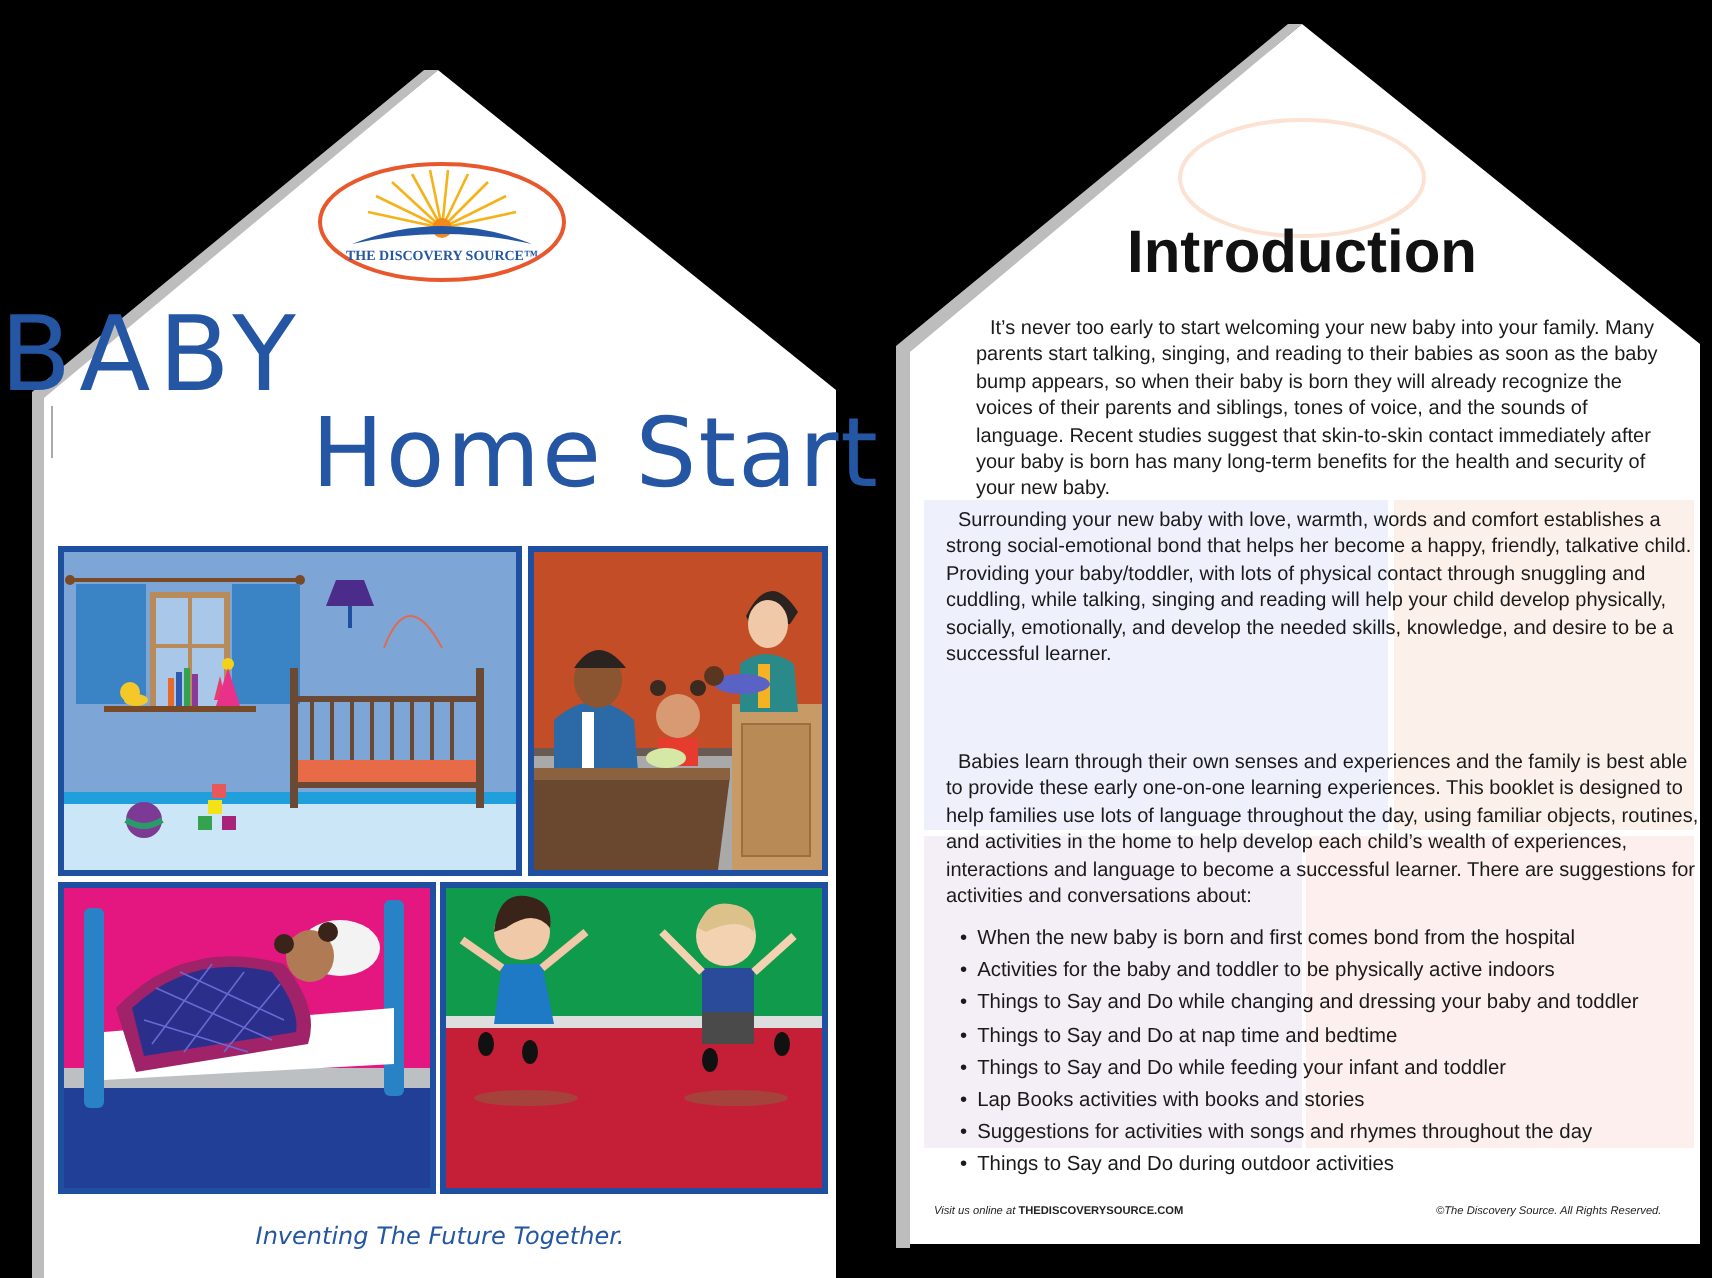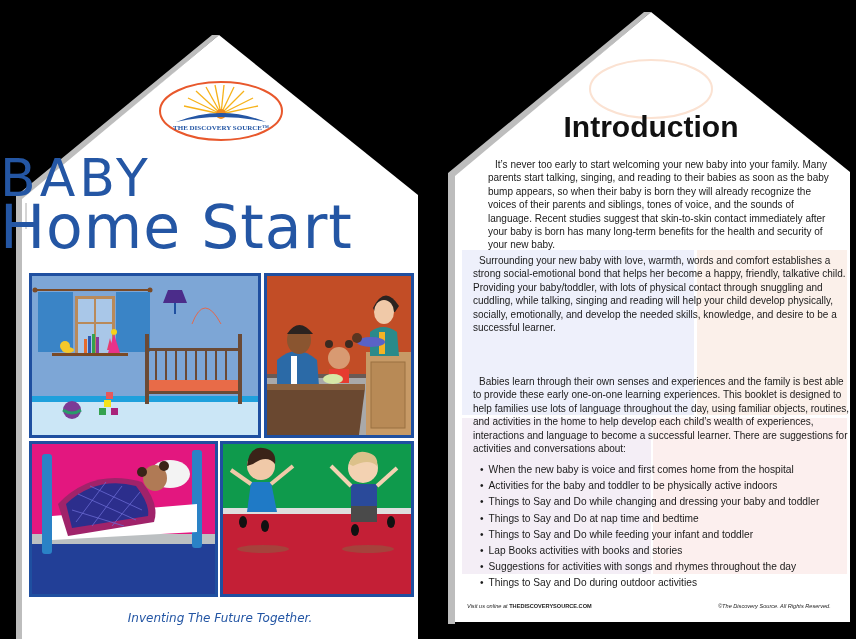--- a/index.html
+++ b/index.html
@@ -5,21 +5,21 @@
   html,body{margin:0;padding:0;background:#000;}
   body{width:856px;height:639px;position:relative;overflow:hidden;font-family:"Liberation Sans",sans-serif;}
   .card{position:absolute;}
   .card svg.shape{position:absolute;left:0;top:0;}
   .abs{position:absolute;}
   .hand{font-family:"DejaVu Sans",sans-serif;color:#2456a4;}
   
   #left{left:0;top:0;width:428px;height:639px;margin-top:23px;}
   .logo{left:158px;top:57px;width:126px;height:62px;}
   .title1{left:0;width:440px;top:127px;text-align:left;font-size:52px;letter-spacing:4px;line-height:56px;font-weight:normal;}
-  .title2{left:0;width:440px;top:176px;text-align:left;font-size:60px;letter-spacing:1px;line-height:56px;}
+  .title2{left:0;width:440px;top:176px;text-align:right;font-size:48px;letter-spacing:1px;line-height:56px;}
   .panel{position:absolute;border:3px solid #1f4fa0;box-sizing:border-box;overflow:hidden;}
   .tagline{left:22px;width:396px;top:588px;text-align:center;font-size:12px;font-style:italic;}
   
   #right{left:428px;top:0;width:428px;height:639px;}
   .intro-title{left:0;width:446px;top:110px;text-align:center;font-size:30px;font-weight:bold;color:#111;}
   .para{position:absolute;font-size:10px;line-height:13.4px;color:#1a1a1a;}
   .bullets{position:absolute;left:52px;top:462px;margin:0;padding:0;list-style:none;font-size:10.2px;color:#1a1a1a;}
   .bullets li{height:16.2px;line-height:16px;white-space:nowrap;}
   .bullets li::before{content:"•";margin-right:5px;}
   .foot{position:absolute;top:603px;font-size:5.6px;font-style:italic;color:#222;}
@@ -197,21 +197,21 @@
     <rect x="225" y="418" width="194" height="156" fill="#fcefee"></rect>
   </svg>
 
   <div class="abs intro-title">Introduction</div>
 
   <div class="para" style="left:60px;top:158px;width:350px;text-indent:7px;">It’s never too early to start welcoming your new baby into your family. Many parents start talking, singing, and reading to their babies as soon as the baby bump appears, so when their baby is born they will already recognize the voices of their parents and siblings, tones of voice, and the sounds of language.  Recent studies suggest that skin-to-skin contact immediately after your baby is born has many long-term benefits for the health and security of your new baby.</div>
   <div class="para" style="left:45px;top:254px;width:380px;text-indent:6px;">Surrounding your new baby with love, warmth, words and comfort establishes a strong social-emotional bond that helps her become a happy, friendly, talkative child. Providing your baby/toddler, with lots of physical contact through snuggling and cuddling, while talking, singing and reading will help your child develop physically, socially, emotionally, and develop the needed skills, knowledge, and desire to be a successful learner.</div>
   <div class="para" style="left:45px;top:375px;width:380px;text-indent:6px;">Babies learn through their own senses and experiences and the family is best able to provide these early one-on-one learning experiences. This booklet is designed to help families use lots of language throughout the day, using familiar objects, routines,  and activities in the home to help develop each child’s wealth of experiences, interactions and language to become a successful learner.  There are suggestions for activities and conversations about:</div>
 
   <ul class="bullets">
-    <li>When the new baby is voice and first comes home from the hospital</li>
+    <li>When the new baby is born and first comes bond from the hospital</li>
     <li>Activities for the baby and toddler to be physically active indoors</li>
     <li>Things to Say and Do while changing and dressing your baby and toddler</li>
     <li>Things to Say and Do at nap time and bedtime</li>
     <li>Things to Say and Do while feeding your infant and toddler</li>
     <li>Lap Books activities with books and stories</li>
     <li>Suggestions for activities with songs and rhymes throughout the day</li>
     <li>Things to Say and Do during outdoor activities</li>
   </ul>
 
   <div class="foot" style="left:39px;">

